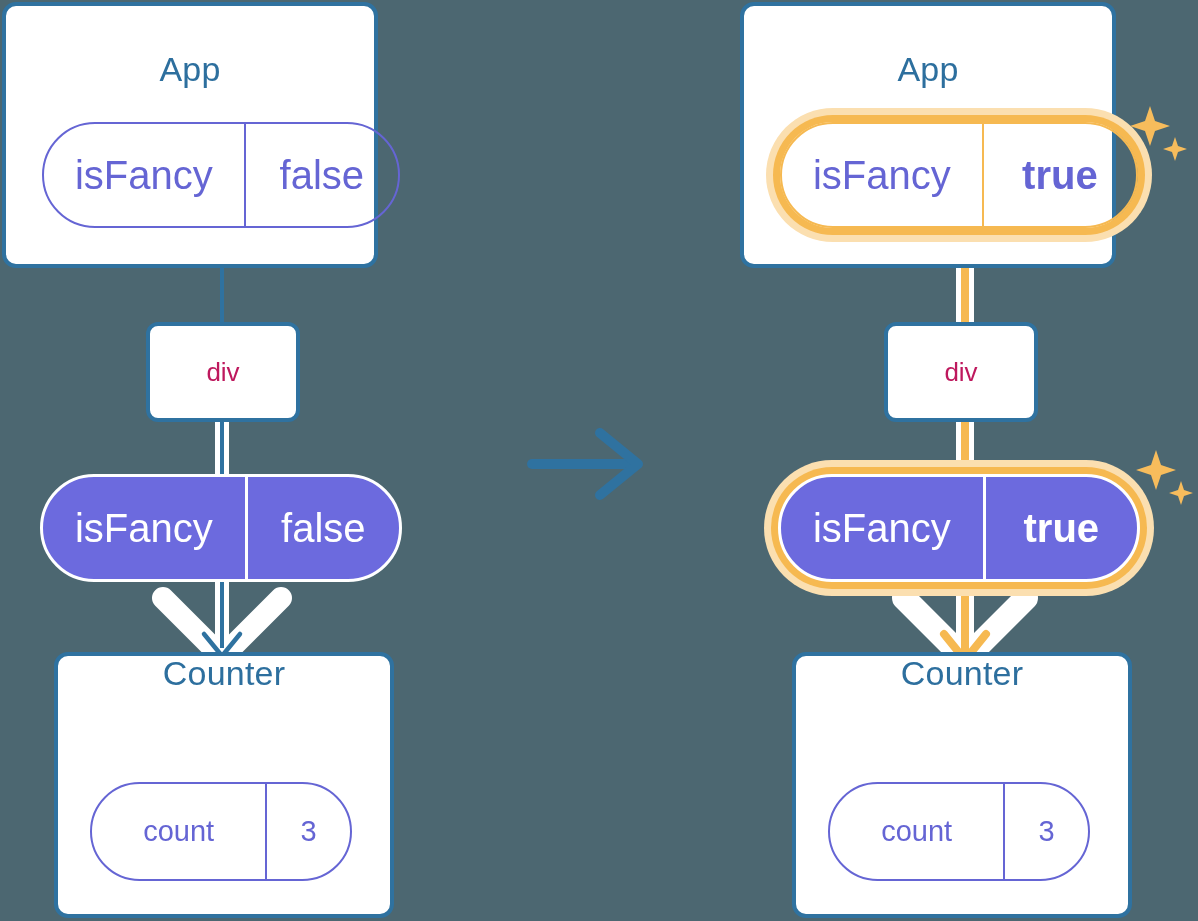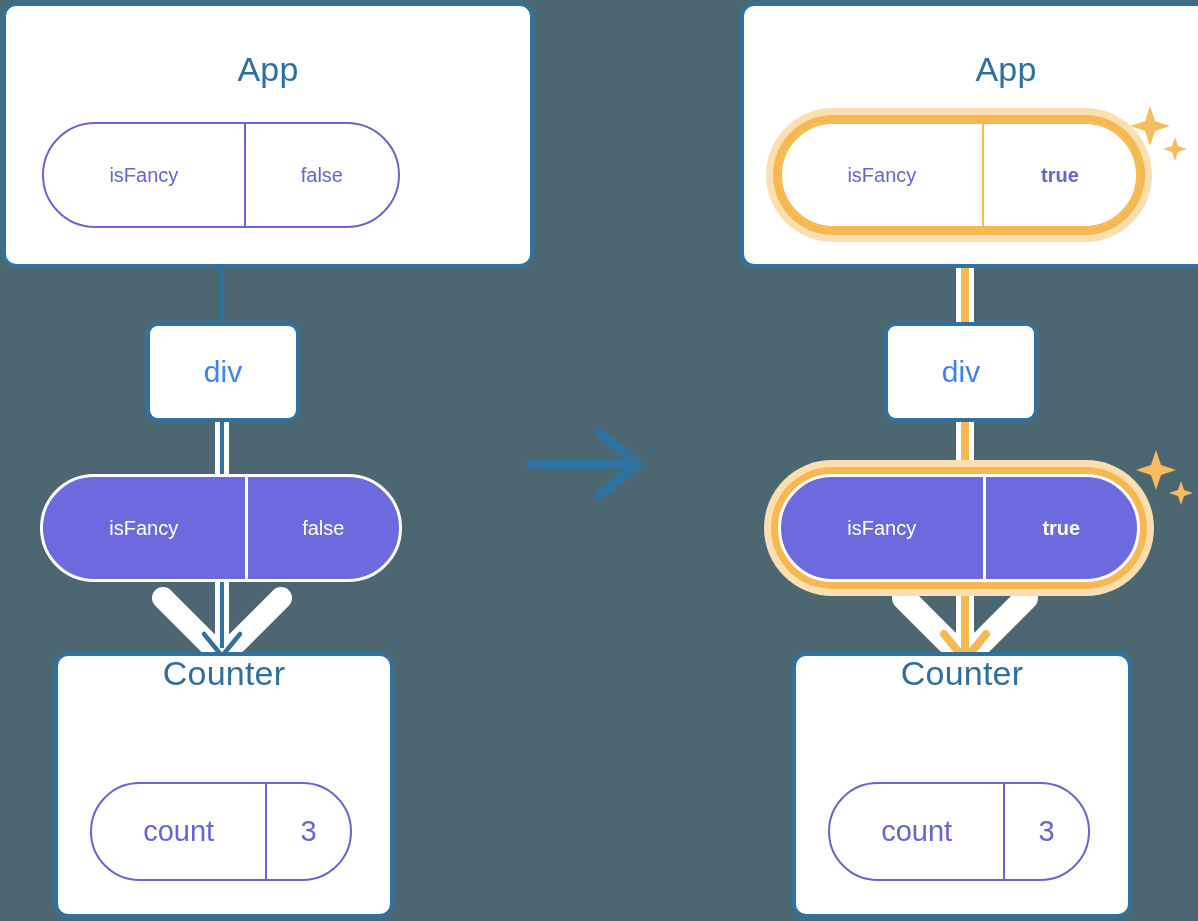--- a/index.html
+++ b/index.html
@@ -31,43 +31,43 @@
   }
   .cbox-title {
     color: #2d6f9e;
     font-size: 34px;
     font-weight: 400;
     letter-spacing: .2px;
     line-height: 1;
   }
 
   
-  .app-box   { left: 2px;  top: 2px;  width: 532px; height: 266px; padding-top: 46px; }
+  .app-box   { left: 2px;  top: 2px;  width: 376px; height: 266px; padding-top: 46px; }
   
   .ctr-box   { left: 54px; top: 652px; width: 340px; height: 266px; }
   
   .div-box {
     position: absolute;
     left: 146px; top: 322px; width: 154px; height: 100px;
     background:#fff; border:4px solid #2f72a0; border-radius:12px;
     display:flex; align-items:center; justify-content:center;
   }
-  .div-label { color:#3b82f6; font-size:30px; position:relative; z-index:3; }
+  .div-label { color:#be185d; font-size:26px; position:relative; z-index:3; }
 
   
   .pill {
     position: absolute;
     display: flex;
     align-items: stretch;
     border-radius: 999px;
     overflow: visible;
   }
   .pill .seg {
     display: flex; align-items: center; justify-content: center;
-    font-size: 20px; line-height: 1; white-space: nowrap;
+    font-size: 40px; line-height: 1; white-space: nowrap;
   }
 
   
   .pill.outline {
     border: 2px solid #6565d4;
     background: transparent;
     color: #6565d4;
   }
   .pill.outline .seg.key   { border-right: 2px solid #6565d4; }
 

